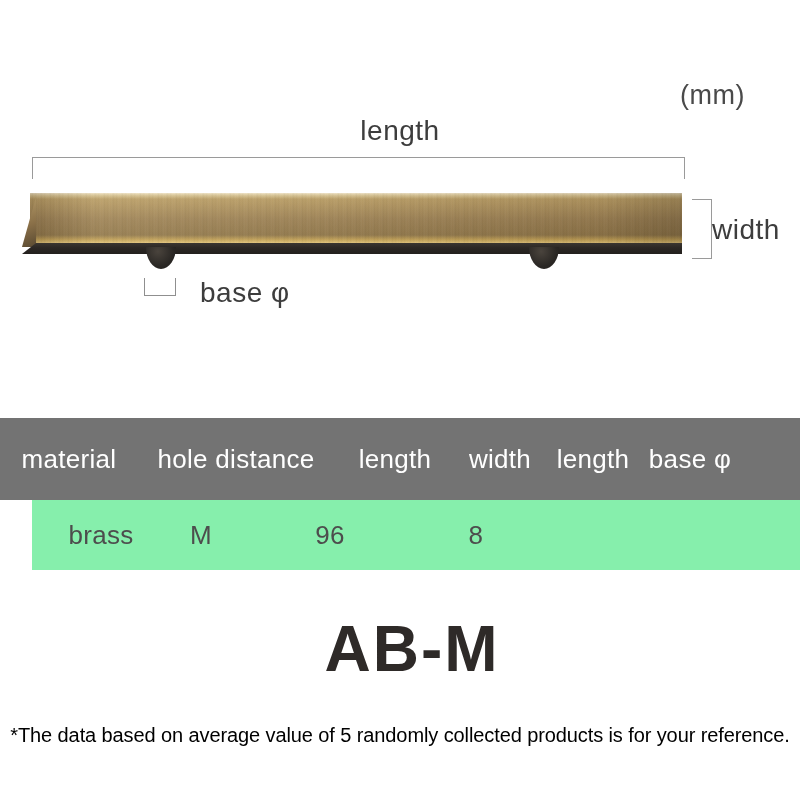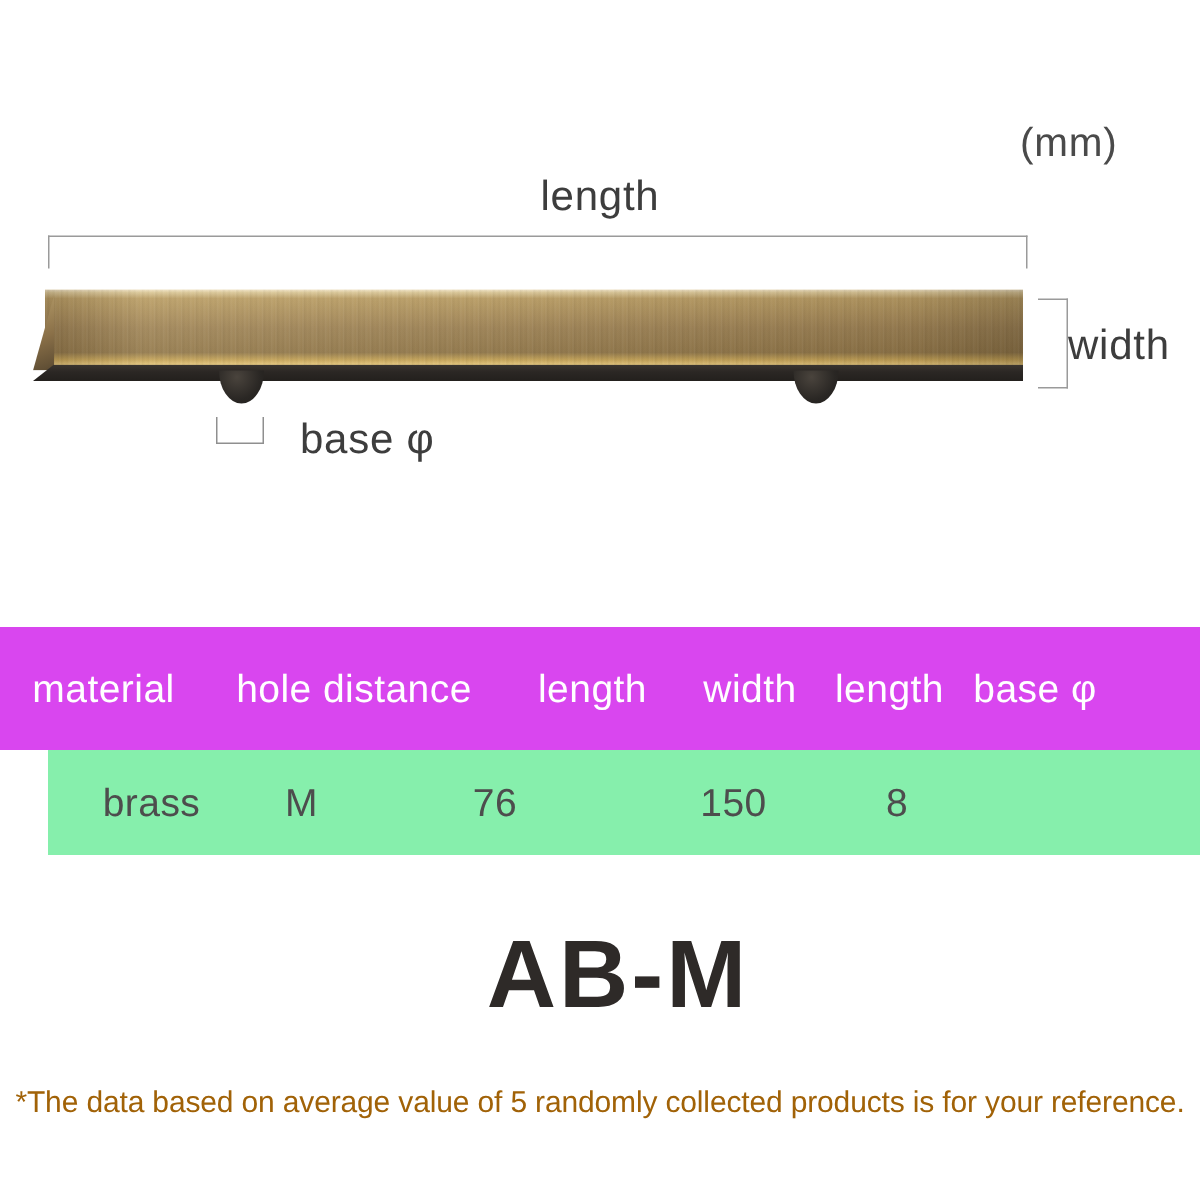--- a/index.html
+++ b/index.html
@@ -183,21 +183,21 @@
     position: absolute;
     left: 0;
     top: 418px;
     width: 800px;
   }
   .spec-row {
     display: flex;
     width: 100%;
   }
   #spec-head {
-    background: #d946ef;
+    background: #737373;
     height: 82px;
   }
   #spec-body {
     background: #86efac;
     height: 70px;
     margin-left: 32px;
   }
   .cell {
     display: flex;
     align-items: center;
@@ -241,21 +241,21 @@
 
   
   #footnote {
     position: absolute;
     left: 0;
     right: 0;
     top: 724px;
     text-align: center;
     font-size: 20px;
     font-weight: 300;
-    color: #a16207;
+    color: #000000;
     letter-spacing: -.1px;
   }
 </style>
 </head>
 <body>
 
 <div id="unit-label">(mm)</div>
 
 <div id="length-label">length</div>
 <div id="length-bracket"></div>
@@ -279,21 +279,20 @@
     <div class="cell c-material">material</div>
     <div class="cell c-hole">hole distance</div>
     <div class="cell c-length">length</div>
     <div class="cell c-width">width</div>
     <div class="cell c-height">length</div>
     <div class="cell c-base">base φ</div>
   </div>
   <div class="spec-row" id="spec-body">
     <div class="cell c-material">brass</div>
     <div class="cell c-size">M</div>
-    <div class="cell c-hole">76</div>
-    <div class="cell c-length">150</div>
+    <div class="cell c-hole">96</div>
     <div class="cell c-base">8</div>
   </div>
 </div>
 
 <div id="model-name">AB-M</div>
 
 <div id="footnote">*The data based on average value of 5 randomly collected products is for your reference.</div>
 
 </body></html>

